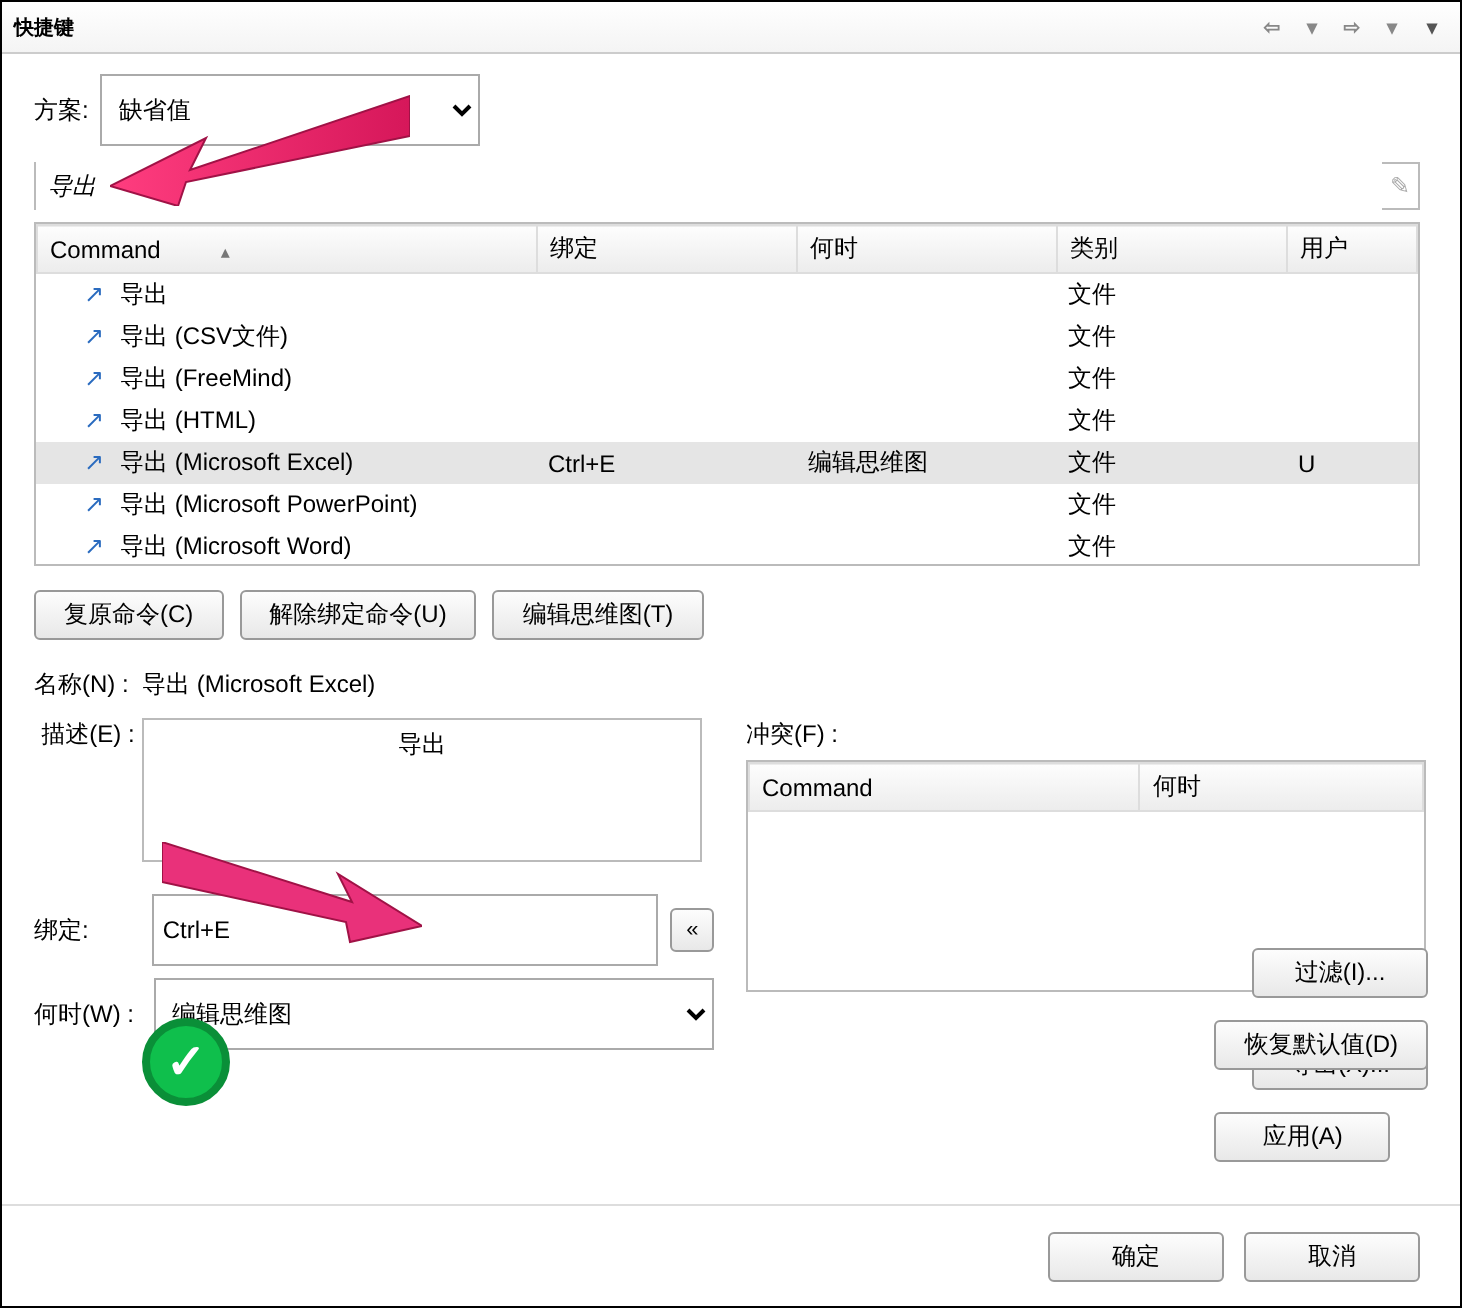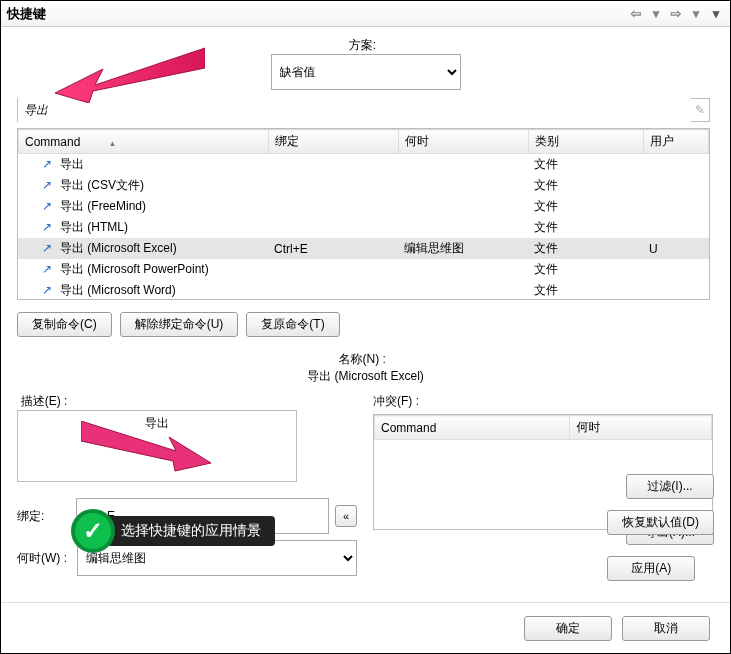--- a/index.html
+++ b/index.html
@@ -15,27 +15,27 @@
     position: relative;
   }
   .frame { width:731px; height:654px; border:1px solid #000; position:relative; }
   .titlebar {
     background: linear-gradient(#fff,#f4f4f4);
     border-bottom:1px solid #ccc;
     height:26px;
     display:flex; align-items:center;
     padding:0 6px;
     font-weight:bold;
-    font-size:13px;
+    font-size:10px;
   }
   .titlebar .spacer { flex:1; }
   .nav-icons { display:flex; gap:4px; color:#888; }
   .nav-icons span { width:16px; text-align:center; }
   .content { padding:10px 16px 0 16px; }
-  .row { display:flex; align-items:center; margin-bottom:8px;flex-direction:column; }
+  .row { display:flex; align-items:center; margin-bottom:8px; }
   label.field { margin-right:6px; }
   select, input[type=text] {
     font: inherit;
     border:1px solid #aaa;
     background:#fff;
     padding:2px 4px;
     height:36px;
   }
   .filter-box {
     width: 693px;
@@ -239,23 +239,23 @@
                 <td></td>
                 <td>文件</td>
                 <td></td>
               </tr>
             </tbody>
       </table>
     </div>
   </div>
 
   <div class="btn-row">
-    <button class="btn">复制命令(C)</button>
+    <button class="btn">复原命令(C)</button>
     <button class="btn">解除绑定命令(U)</button>
-    <button class="btn">复原命令(T)</button>
+    <button class="btn">编辑思维图(T)</button>
   </div>
 
   <div class="row">
     <span class="lbl-col">名称(N) :</span>
     <span>导出 (Microsoft Excel)</span>
   </div>
 
   <div class="mid-row">
     <div class="left-mid">
       <div class="row" style="align-items:flex-start;text-align:center;">
@@ -318,16 +318,15 @@
         </linearGradient>
       </defs>
   <polygon points="150,5 40,42 48,26 0,50 34,60 38,48 150,25" fill="url(#g1)" stroke="#a01246" stroke-width="1"></polygon>
 </svg>
 <svg class="arrow arrow2" viewBox="0 0 130 55">
   <polygon points="0,0 95,30 88,16 130,42 94,50 92,40 0,20" fill="#e9317a" stroke="#a01246" stroke-width="1"></polygon>
 </svg>
 
 <div class="check-badge">
   <div class="check-circle">✓</div>
-  <div class="check-label">选择快捷键的应用情景</div>
 </div>
 
 </div>
 
 </body></html>

